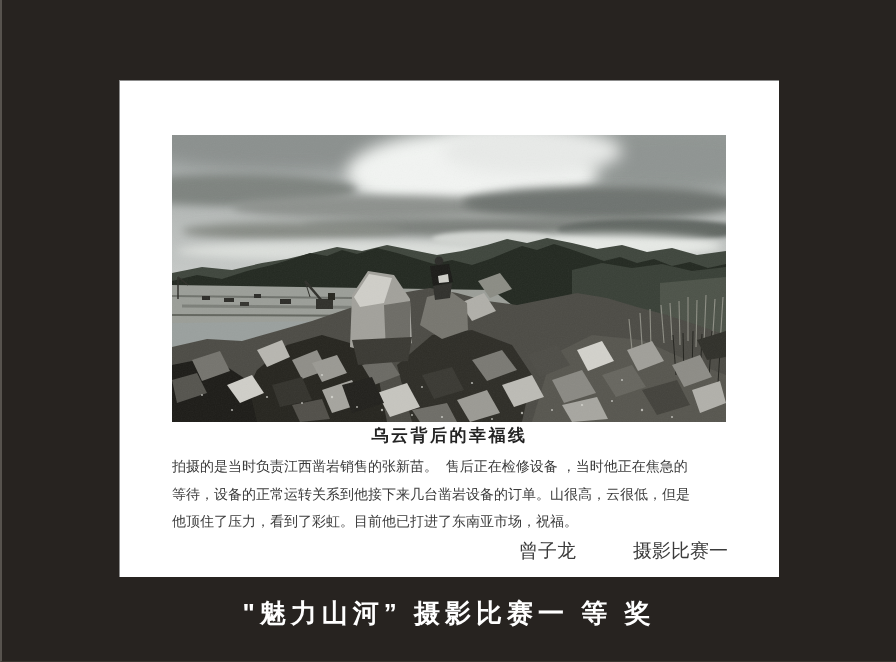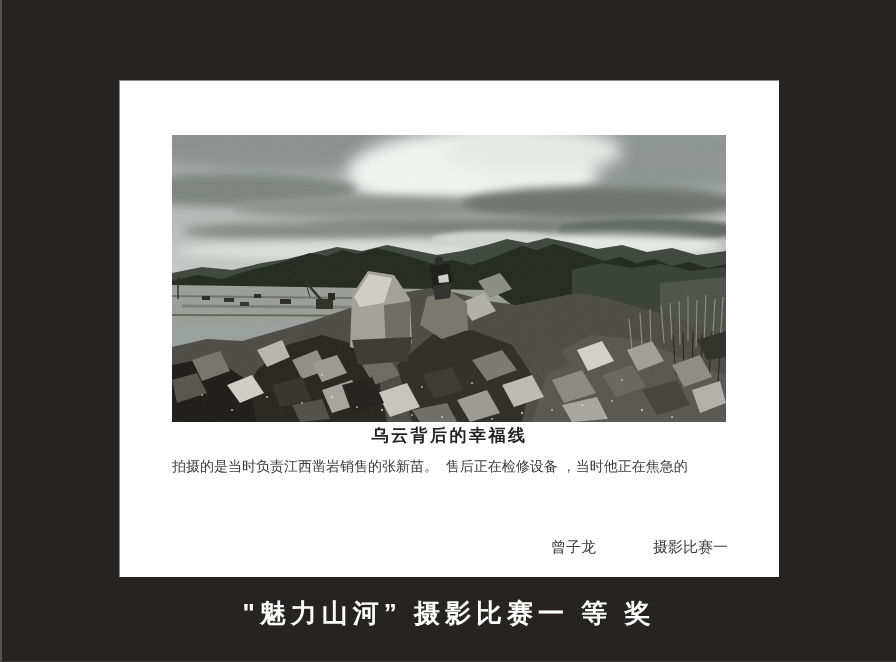--- a/index.html
+++ b/index.html
@@ -37,21 +37,21 @@
   }
   .caption{
     position:absolute;left:52px;top:372px;width:568px;
     font-size:14px;line-height:27.5px;
     color:var(--body-color,#3b3b3b);
   }
   .caption-line{white-space:pre-wrap;}
   .byline{
     position:absolute;left:52px;top:457px;width:556px;
     display:flex;justify-content:flex-end;gap:57px;
-    font-size:15px;color:var(--body-color,#3b3b3b);
+    font-size:19px;color:var(--body-color,#3b3b3b);
   }
   .banner{
     position:absolute;left:0;top:596px;width:100%;
     text-align:center;
     font-size:26px;font-weight:bold;letter-spacing:5px;
     color:var(--banner-color,#ffffff);
   }
 </style>
 </head>
 <body>
@@ -217,20 +217,22 @@
         </g>
 
         <rect width="554" height="287" filter="url(#grain)"></rect>
       </svg>
     </div>
 
     <div class="photo-title">乌云背后的幸福线</div>
 
     <div class="caption">
       <div class="caption-line">拍摄的是当时负责江西凿岩销售的张新苗。  售后正在检修设备 ，当时他正在焦急的</div>
+      <div class="caption-line">等待，设备的正常运转关系到他接下来几台凿岩设备的订单。山很高，云很低，但是</div>
+      <div class="caption-line">他顶住了压力，看到了彩虹。目前他已打进了东南亚市场，祝福。</div>
     </div>
 
     <div class="byline">
       <span>曾子龙</span>
       <span>摄影比赛一</span>
     </div>
 
   </div>
 
   <div class="banner">"魅力山河” 摄影比赛一 等 奖</div>

